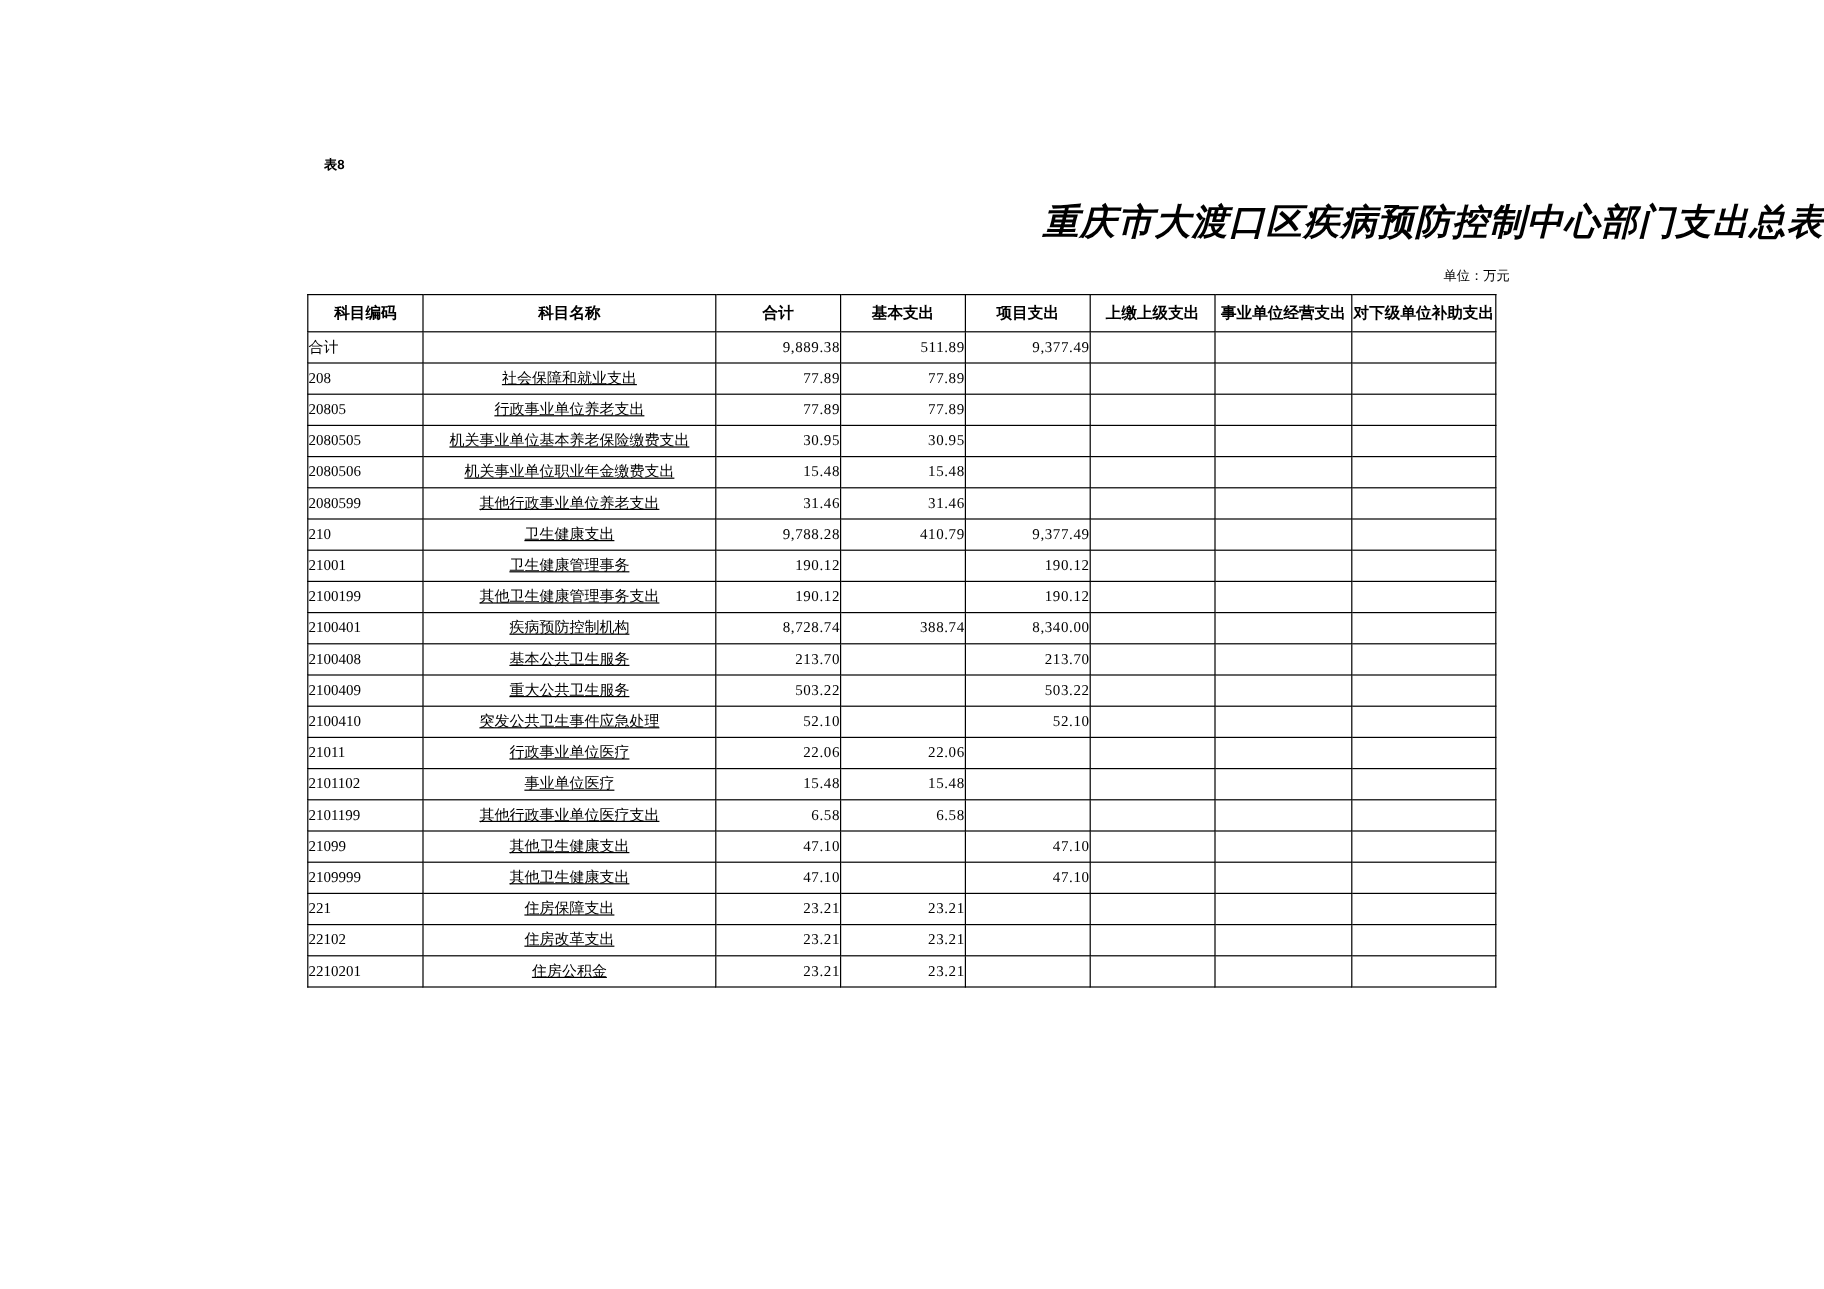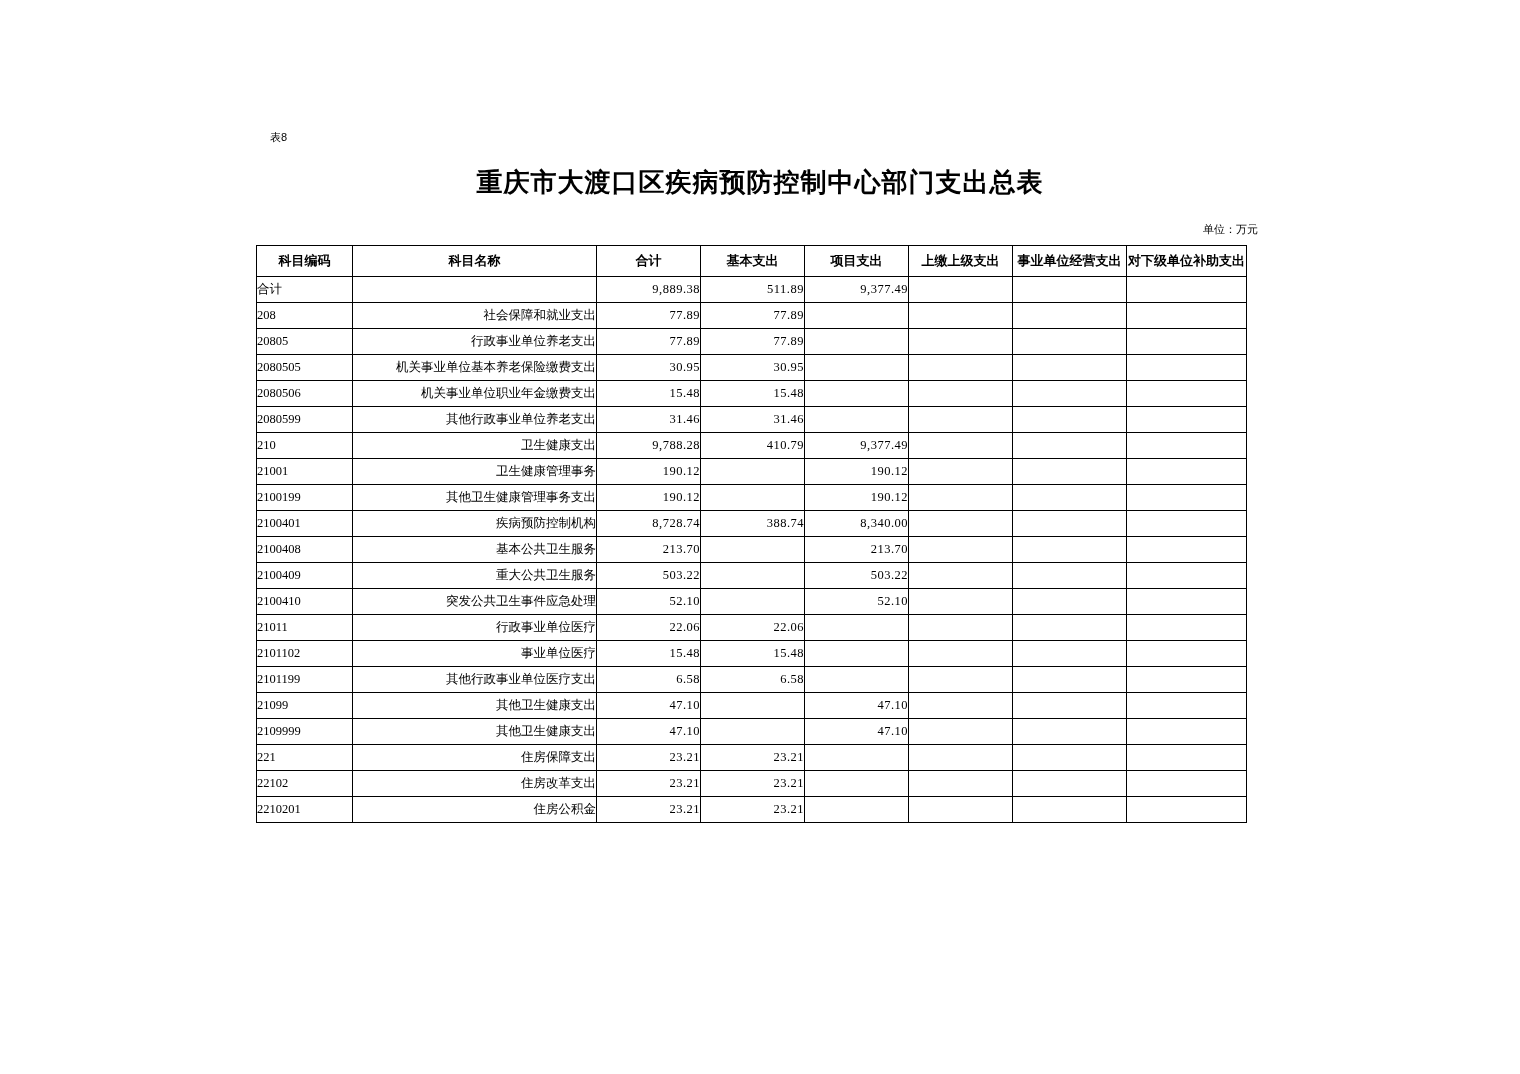--- a/index.html
+++ b/index.html
@@ -19,33 +19,34 @@
     position: absolute;
     left: 0; top: 0;
     width: 1520px;
     height: 1074px;
   }
   .sheet-tag {
     position: absolute;
     left: 270px;
     top: 130px;
     font-size: 11px;
-    font-weight: normal;
+    font-weight: bold;
     font-family: "Liberation Sans", sans-serif;
     letter-spacing: 0px;
   }
   .doc-title {
     position: absolute;
     left: 0; right: 0;
     top: 165px;
-    text-align: center;
-    font-size: 26px;
+    text-align: right;
+    font-size: 30px;
     font-weight: bold;
     font-family: "Liberation Serif", "DejaVu Serif", serif;
     letter-spacing: 1px;
+    font-style: italic;
   }
   .unit-line {
     position: absolute;
     right: 262px;
     top: 222px;
     font-size: 11px;
   }
   table.main {
     position: absolute;
     left: 256px;
@@ -77,21 +78,22 @@
   col.c-basic  { width: 104px; }
   col.c-proj   { width: 104px; }
   col.c-up     { width: 104px; }
   col.c-biz    { width: 114px; }
   col.c-down   { width: 120px; }
 
   td.code {
     text-align: left;
   }
   td.name {
-    text-align: right;
+    text-align: center;
+    text-decoration: underline;
   }
   td.num {
     text-align: right;
     padding-right: 10px;
     font-family: "Liberation Serif", "DejaVu Serif", serif;
     letter-spacing: 0.5px;
   }
   
   .ind0 { padding-left: 6px; }
   .ind1 { padding-left: 14px; }

